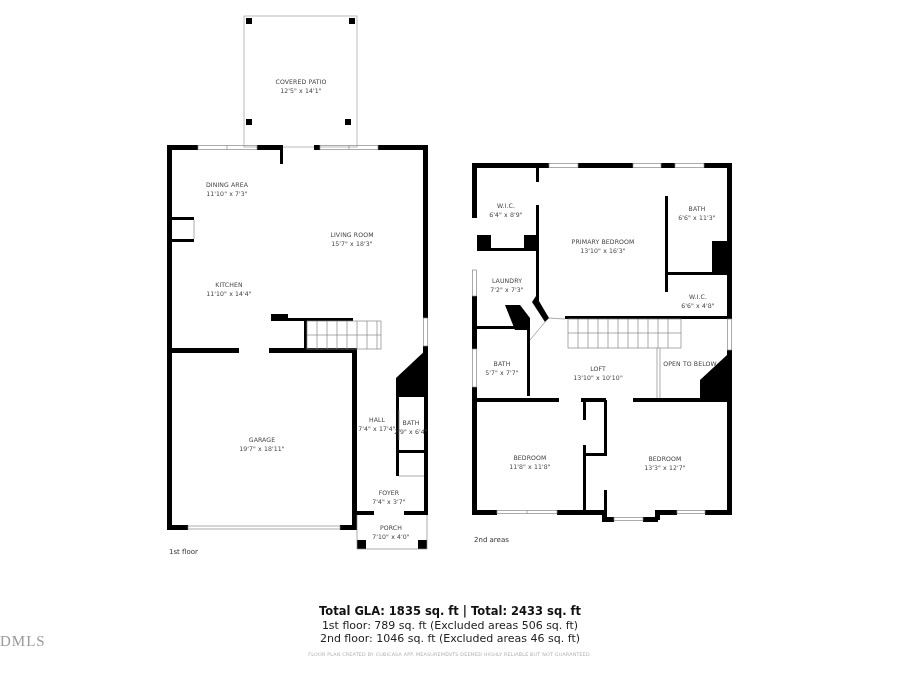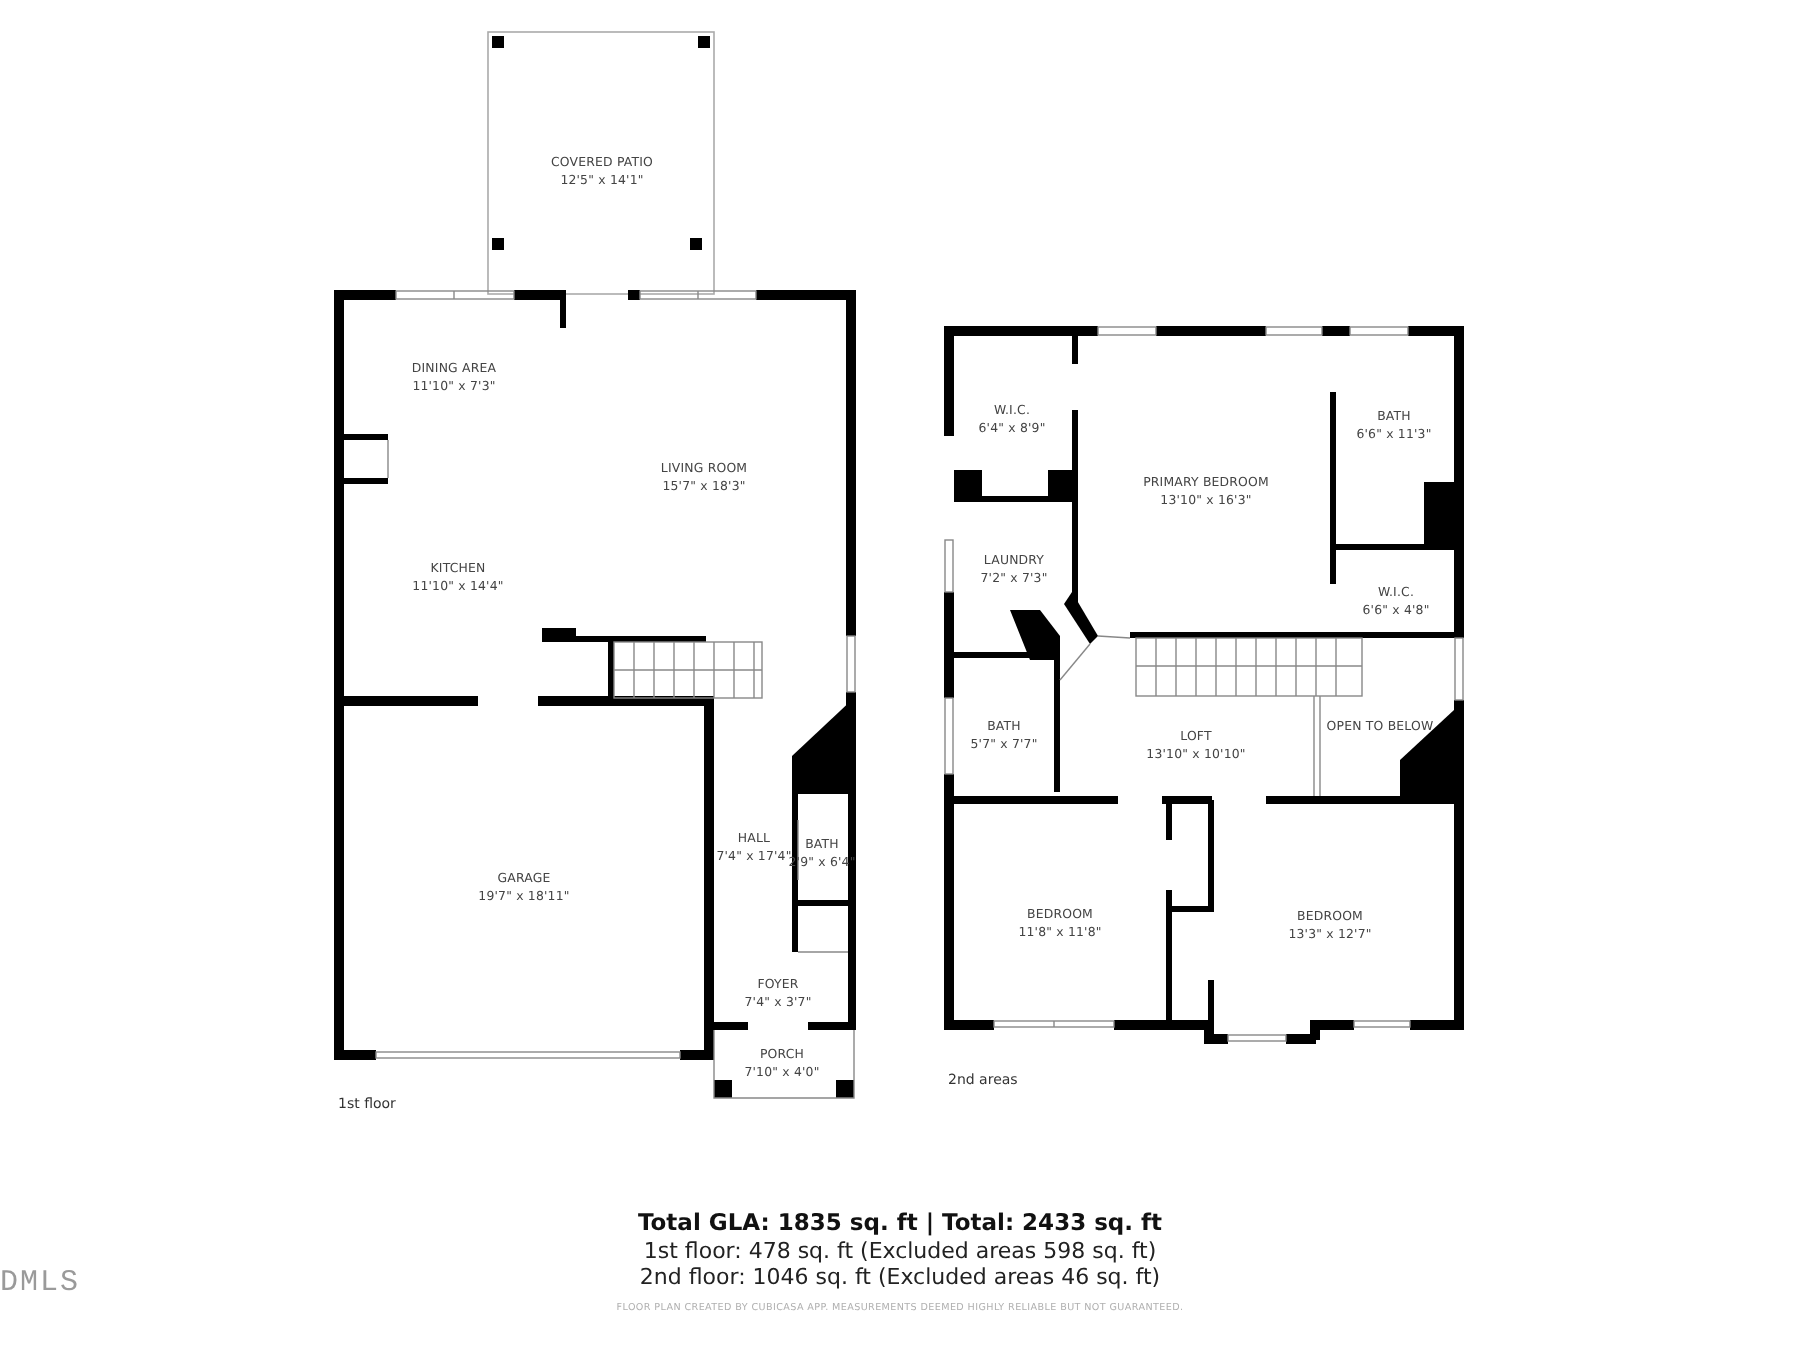--- a/index.html
+++ b/index.html
@@ -6,21 +6,21 @@
   body{width:900px;height:675px;position:relative;overflow:hidden;font-family:"DejaVu Sans","Liberation Sans",sans-serif;}
   #plan{position:absolute;left:0;top:0;width:900px;height:675px;}
   .rl{position:absolute;text-align:center;font-size:6.2px;color:#444;line-height:9px;white-space:nowrap;transform:translateX(-50%);letter-spacing:0.1px;}
   .fl{position:absolute;font-size:7px;color:#333;}
   .summary{position:absolute;left:0;width:900px;text-align:center;font-family:"DejaVu Sans",sans-serif;color:#111;}
   .s-total{top:604px;font-size:11.5px;font-weight:bold;}
   .s-line{font-size:11px;color:#222;}
   .s1{top:619px;}
   .s2{top:632px;}
   .disclaimer{position:absolute;top:652px;left:0;width:900px;text-align:center;font-size:4.8px;color:#b0b0b0;letter-spacing:0.2px;}
-  .mls{position:absolute;left:0;top:633px;font-size:15px;color:#9a9a9a;font-weight:300;letter-spacing:1px;font-family:Liberation Mono, monospace;}
+  .mls{position:absolute;left:0;top:633px;font-size:15px;color:#9a9a9a;font-weight:300;letter-spacing:1px;font-family:Liberation Serif, serif;}
 </style>
 </head>
 <body>
 
 <svg id="plan" width="900" height="675" viewBox="0 0 900 675" xmlns="http://www.w3.org/2000/svg">
 
   <g>
 
     <g>
       <rect x="244" y="16" width="113" height="131" fill="none" stroke="#aaa" stroke-width="0.8"></rect>
@@ -258,16 +258,16 @@
   <div>BEDROOM</div>
   <div>11'8" x 11'8"</div>
 </div>
 <div class="rl" style="left:665px;top:454px;">
   <div>BEDROOM</div>
   <div>13'3" x 12'7"</div>
 </div>
 <div class="fl" style="left:474px;top:536px;">2nd areas</div>
 
 <div class="summary s-total">Total GLA: 1835 sq. ft | Total: 2433 sq. ft</div>
-<div class="summary s-line s1">1st floor: 478 sq. ft (Excluded areas 598 sq. ft)</div>
+<div class="summary s-line s1">1st floor: 789 sq. ft (Excluded areas 506 sq. ft)</div>
 <div class="summary s-line s2">2nd floor: 1046 sq. ft (Excluded areas 46 sq. ft)</div>
 <div class="disclaimer">FLOOR PLAN CREATED BY CUBICASA APP. MEASUREMENTS DEEMED HIGHLY RELIABLE BUT NOT GUARANTEED.</div>
 <div class="mls">DMLS</div>
 
 </body></html>

